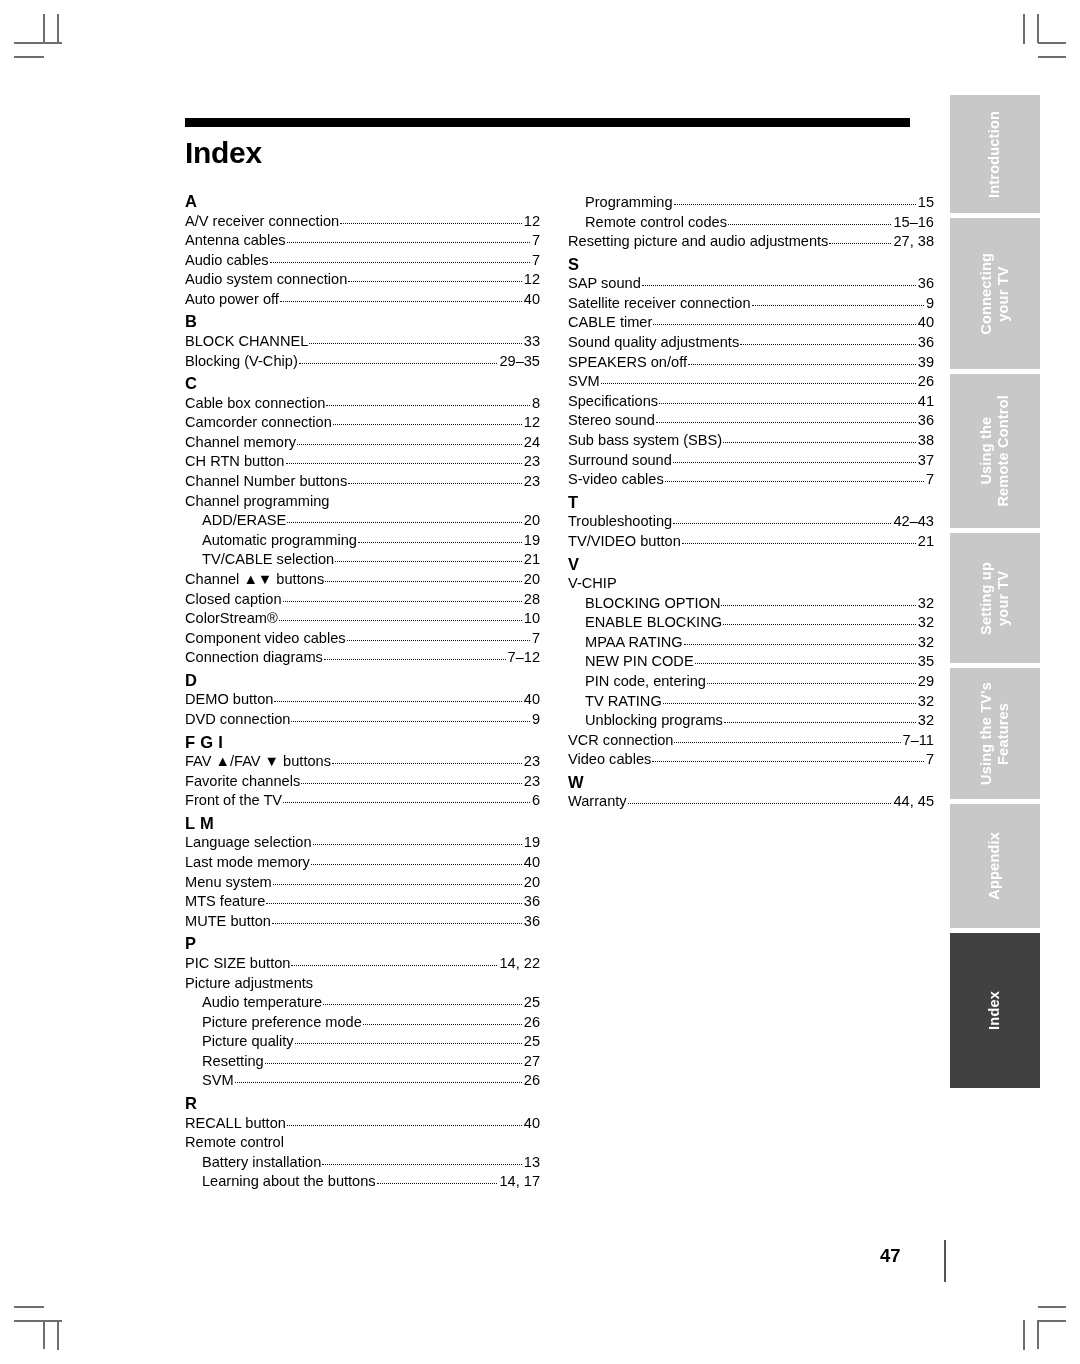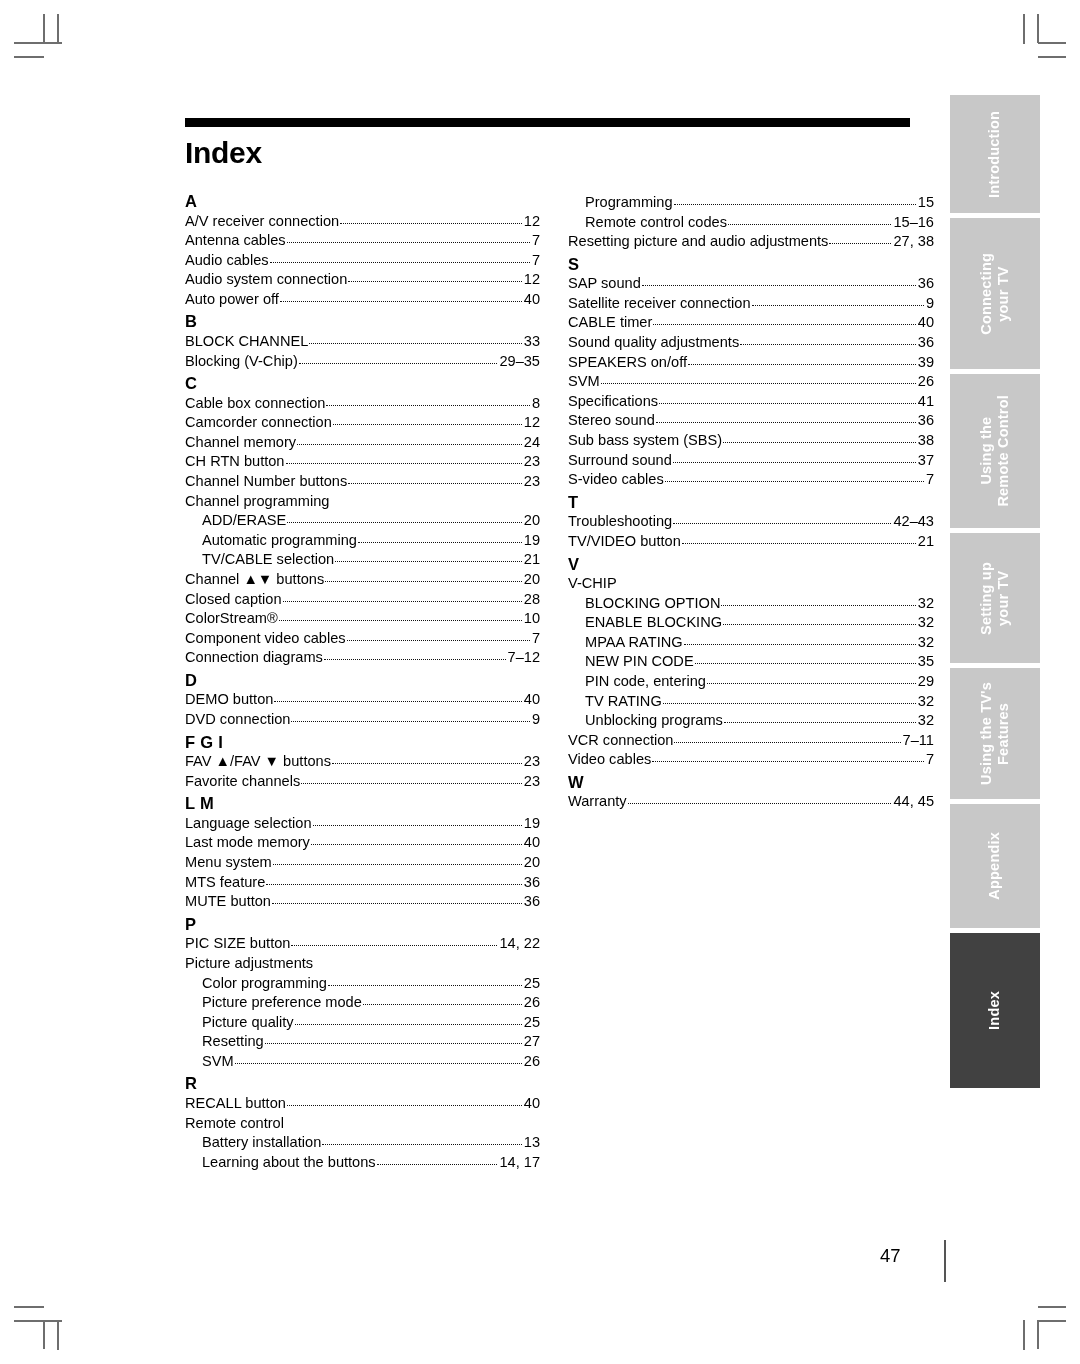--- a/index.html
+++ b/index.html
@@ -125,21 +125,21 @@
     letter-spacing: 0.2px;
     white-space: pre-line;
   }
 
   
   #page-number {
     position: absolute;
     left: 880px;
     top: 1245px;
     font-size: 18.5px;
-    font-weight: normal;
+    font-weight: bold;
   }
   #page-rule {
     position: absolute;
     left: 944px;
     top: 1240px;
     width: 2px;
     height: 42px;
     background: #555555;
   }
 </style>
@@ -298,20 +298,25 @@
         <div class="entry">
           <span class="lbl">FAV ▲/FAV ▼ buttons</span>
           <span class="dots"></span>
           <span class="pg">23</span>
         </div>
         <div class="entry">
           <span class="lbl">Favorite channels</span>
           <span class="dots"></span>
           <span class="pg">23</span>
         </div>
+        <div class="entry">
+          <span class="lbl">Front of the TV</span>
+          <span class="dots"></span>
+          <span class="pg">6</span>
+        </div>
         <div class="letter-heading">L M</div>
         <div class="entry">
           <span class="lbl">Language selection</span>
           <span class="dots"></span>
           <span class="pg">19</span>
         </div>
         <div class="entry">
           <span class="lbl">Last mode memory</span>
           <span class="dots"></span>
           <span class="pg">40</span>
@@ -336,21 +341,21 @@
           <span class="lbl">PIC SIZE button</span>
           <span class="dots"></span>
           <span class="pg">14, 22</span>
         </div>
         <div class="entry no-page">
           <span class="lbl">Picture adjustments</span>
           <span class="dots"></span>
           <span class="pg"></span>
         </div>
         <div class="entry sub">
-          <span class="lbl">Color programming</span>
+          <span class="lbl">Audio temperature</span>
           <span class="dots"></span>
           <span class="pg">25</span>
         </div>
         <div class="entry sub">
           <span class="lbl">Picture preference mode</span>
           <span class="dots"></span>
           <span class="pg">26</span>
         </div>
         <div class="entry sub">
           <span class="lbl">Picture quality</span>

